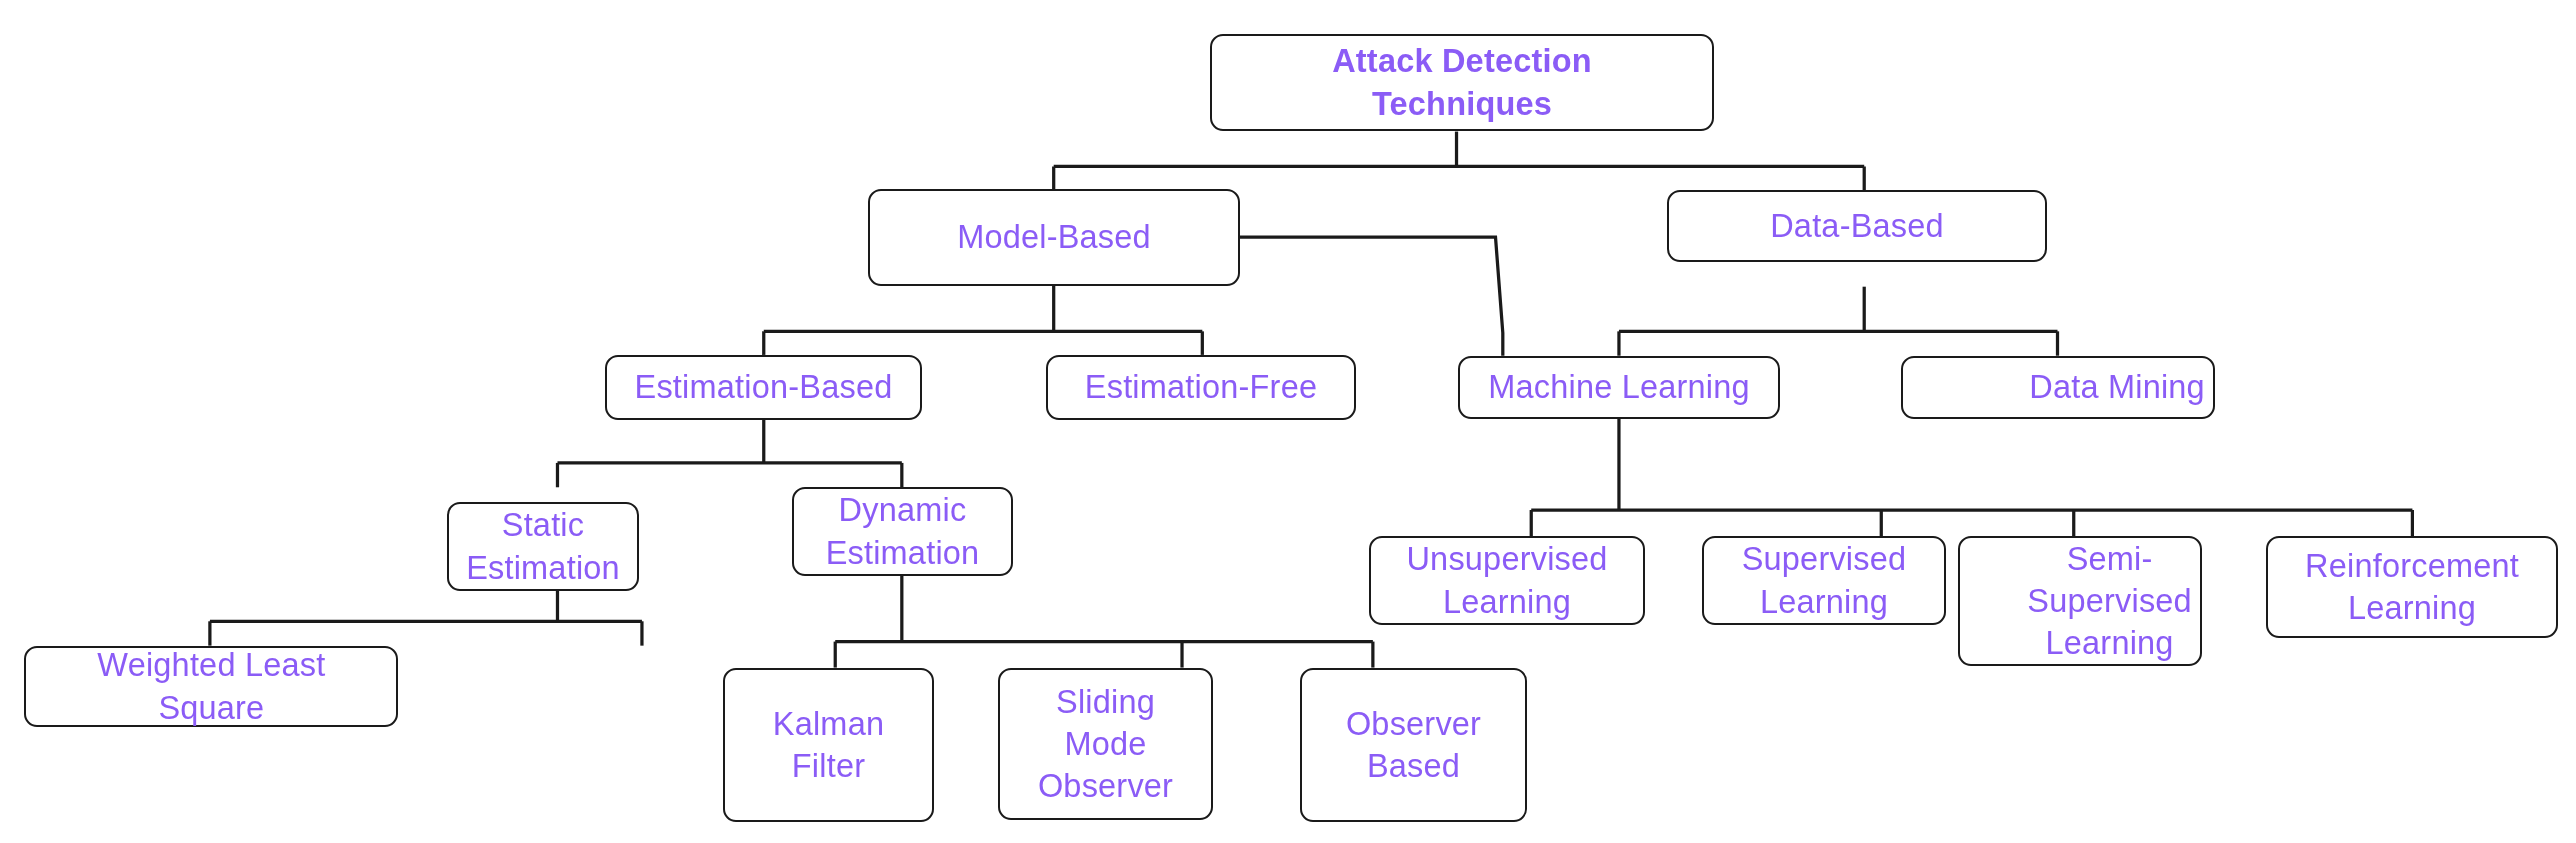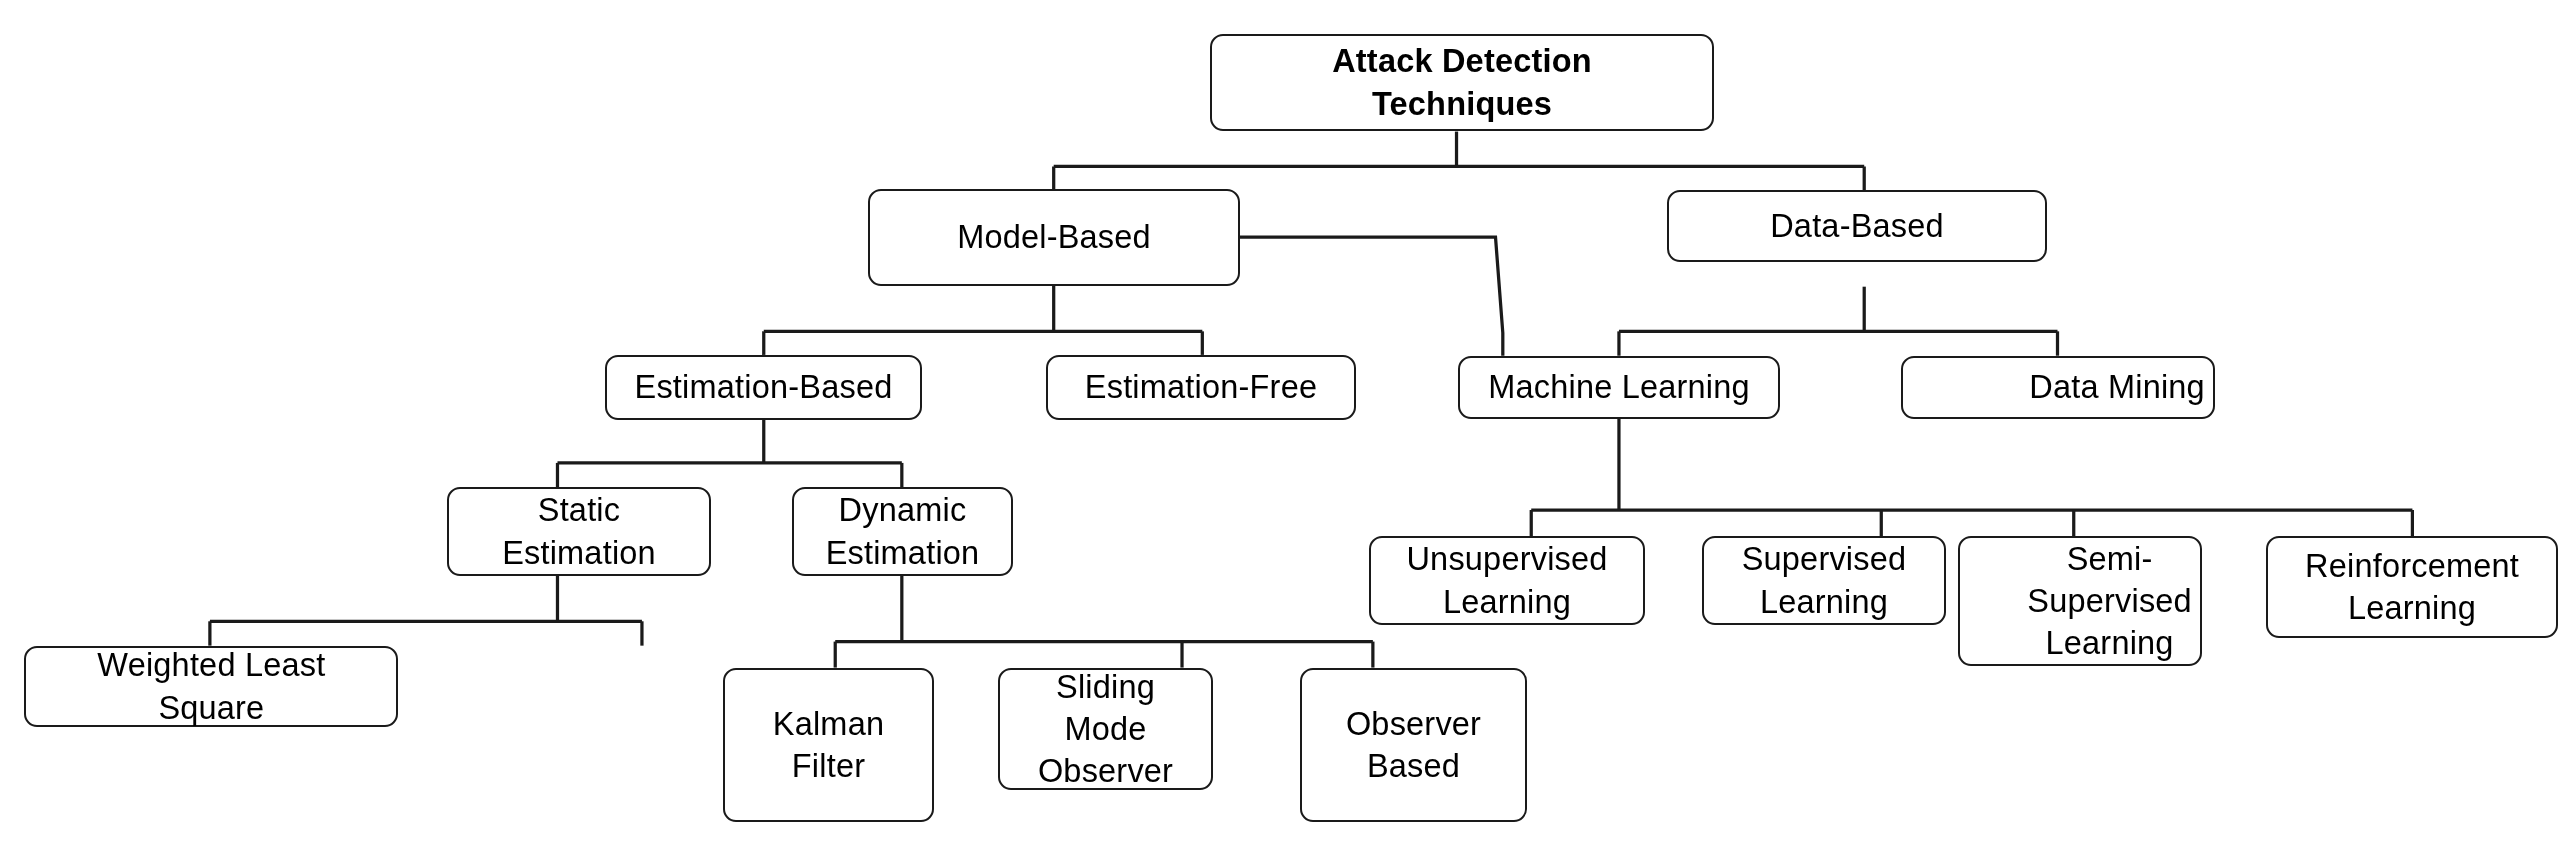--- a/index.html
+++ b/index.html
@@ -26,21 +26,21 @@
   .node {
     position: absolute;
     box-sizing: border-box;
     background: #ffffff;
     border: 2.4px solid #1a1a1a;
     border-radius: 13px;
     display: flex;
     align-items: center;
     justify-content: center;
     text-align: center;
-    color: #000000;
+    color: #8b5cf6;
     line-height: 1.30;
     letter-spacing: 0.2px;
     padding: 3.2px 8.1px;
     white-space: pre-line;
   }
   .node.root {
     font-size: 32.5px;
     font-weight: bold;
   }
   .node.lvl2 { font-size: 32.5px; }
@@ -120,21 +120,21 @@
   </div>
 
   <div class="node lvl3" style="left:1458px; top:356px; width:322px; height:63px;">
     <span>Machine Learning</span>
   </div>
 
   <div class="node lvl3" style="left:1901px; top:356px; width:314px; height:63px;justify-content:flex-end;">
     <span>Data Mining</span>
   </div>
 
-  <div class="node lvl4" style="left:447px; top:487px; width:264px; height:89px;">
+  <div class="node lvl4" style="left:447px; top:502px; width:192px; height:89px;">
     <span>Static
 Estimation</span>
   </div>
 
   <div class="node lvl4" style="left:792px; top:487px; width:221px; height:89px;">
     <span>Dynamic
 Estimation</span>
   </div>
 
   <div class="node lvl4" style="left:1369px; top:536px; width:276px; height:89px;">
@@ -162,21 +162,21 @@
     <span>Weighted Least
 Square</span>
   </div>
 
 
   <div class="node lvl5" style="left:723px; top:668px; width:211px; height:154px;">
     <span>Kalman
 Filter</span>
   </div>
 
-  <div class="node lvl5" style="left:998px; top:668px; width:215px; height:122px;">
+  <div class="node lvl5" style="left:998px; top:668px; width:215px; height:152px;">
     <span>Sliding
 Mode
 Observer</span>
   </div>
 
   <div class="node lvl5" style="left:1300px; top:668px; width:227px; height:154px;">
     <span>Observer
 Based</span>
   </div>
 

